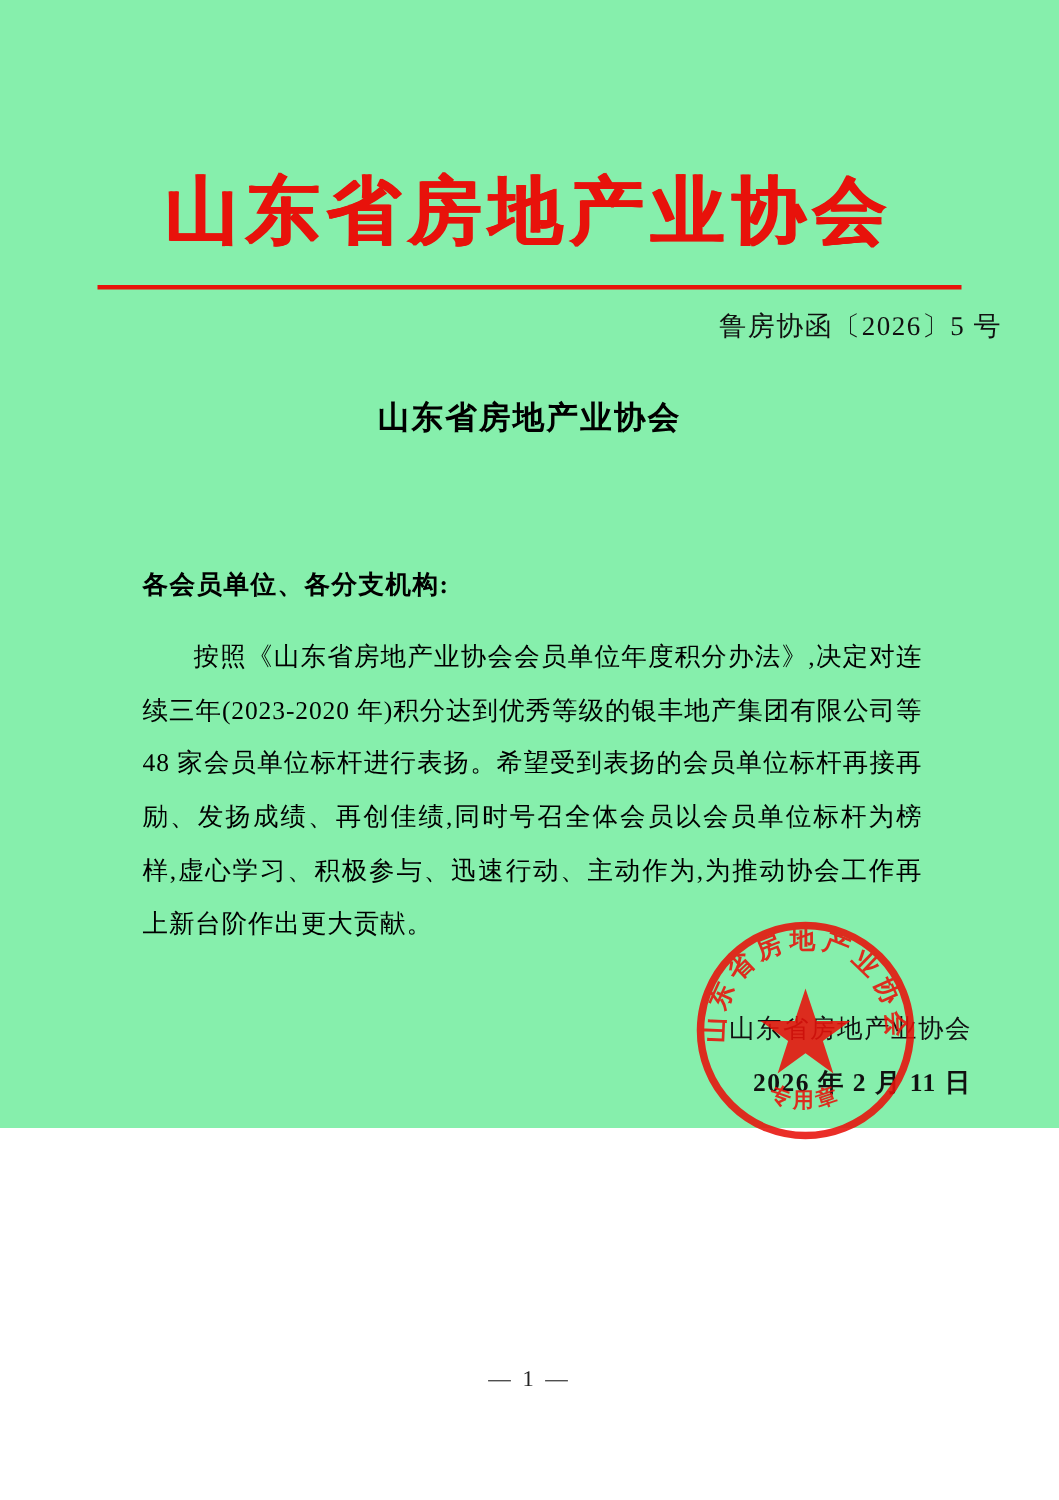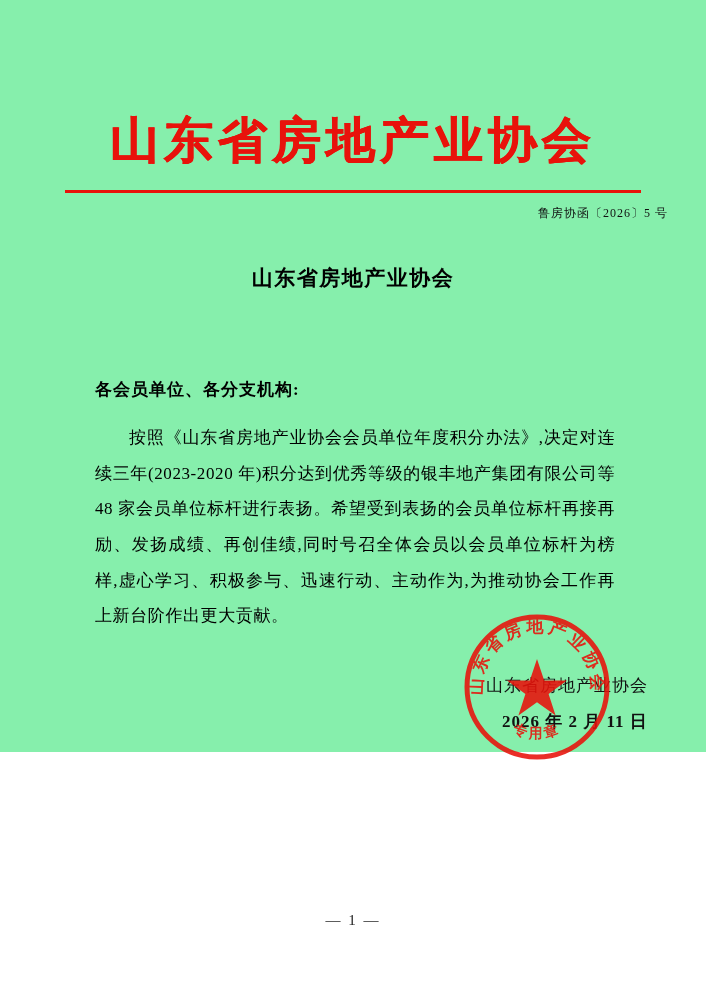--- a/index.html
+++ b/index.html
@@ -50,21 +50,21 @@
     width: 576px;
     height: 3px;
     background: #e8120b;
   }
 
   
   .doc-number {
     position: absolute;
     right: 66px;
     top: 205px;
-    font-size: 12px;
+    font-size: 18px;
     letter-spacing: 1px;
     color: #111;
     white-space: nowrap;
   }
 
   
   .doc-title {
     position: absolute;
     left: 0;
     top: 258px;

